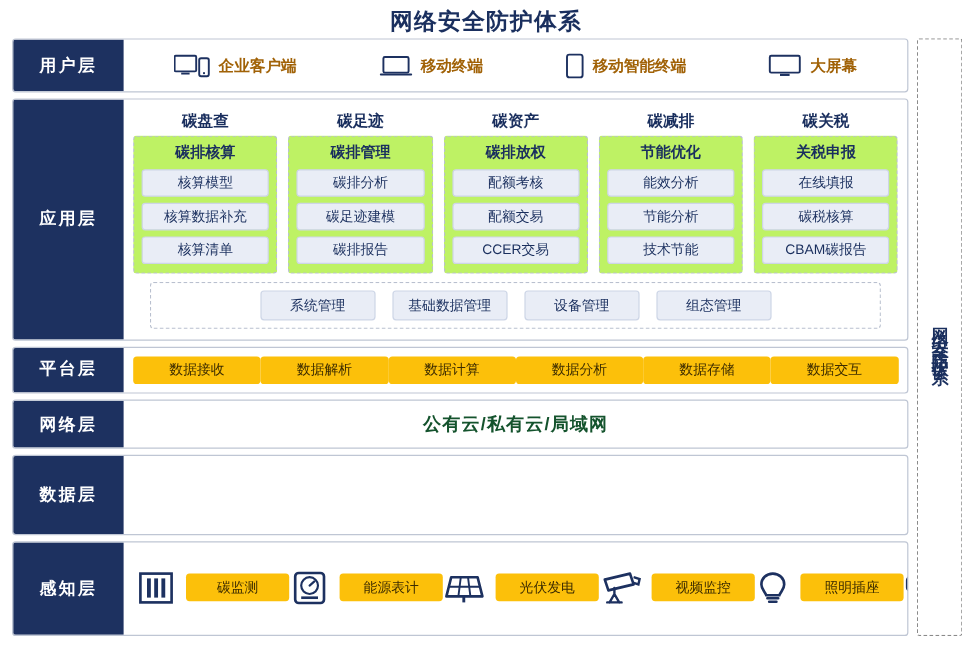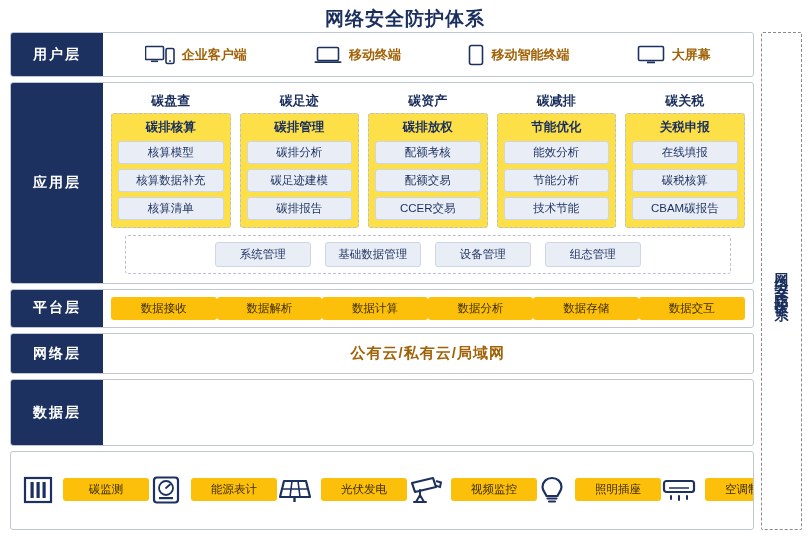--- a/index.html
+++ b/index.html
@@ -118,21 +118,21 @@
     text-align: center;
     font-size: 13px;
     font-weight: bold;
     color: #1a2f5e;
     margin-bottom: 3px;
   }
   .app-box {
     border: 1px dashed #b9c0cf;
     border-radius: 3px;
     padding: 5px 6px 7px;
-    background: #fde047;
+    background: #bef264;
   }
   .app-box-head {
     text-align: center;
     font-size: 12.5px;
     font-weight: bold;
     color: #1a2f5e;
     margin-bottom: 5px;
   }
   .chip {
     display: block;
@@ -182,21 +182,21 @@
     padding: 4px 2px;
     white-space: nowrap;
     overflow: hidden;
     text-overflow: ellipsis;
   }
 
   
   .net-text {
     text-align: center;
     font-size: 15px;
-    color: #a16207;
+    color: #14532d;
     font-weight: bold;
     letter-spacing: 1px;
   }
 
   
   .data-grid {
     display: flex;
     flex-direction: column;
     gap: 7px;
   }
@@ -374,20 +374,21 @@
         <div class="layer-content">
           <div class="net-text">公有云/私有云/局域网</div>
         </div>
       </div>
 
       <div class="layer" style="height:68px">
         <div class="layer-label">数据层</div>
       </div>
 
       <div class="layer" style="height:80px">
+        <div class="layer-label">感知层</div>
         <div class="layer-content" style="padding:2px 4px">
           <div class="sense-row-icons">
 
             <div class="sense-cell">
               <span class="ic">
                 <svg width="34" height="30" viewBox="0 0 34 30">
                   <rect x="4" y="3" width="26" height="24" fill="none" stroke="#1d3160" stroke-width="2.2"></rect>
                   <rect x="9.5" y="7" width="3.2" height="16" fill="#1d3160"></rect>
                   <rect x="15.5" y="7" width="3.2" height="16" fill="#1d3160"></rect>
                   <rect x="21.5" y="7" width="3.2" height="16" fill="#1d3160"></rect>

